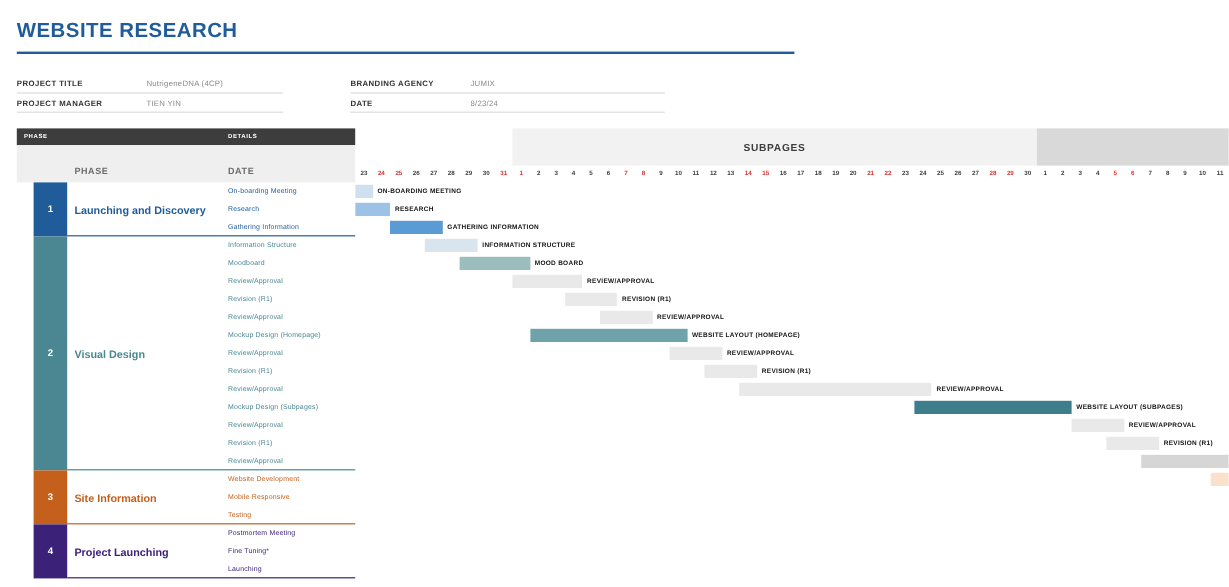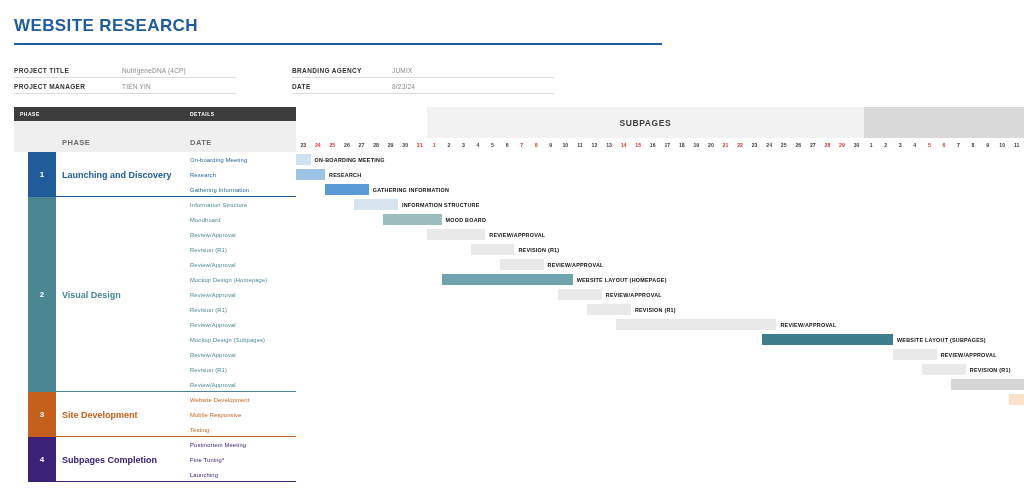--- a/index.html
+++ b/index.html
@@ -127,27 +127,27 @@
         <div class="task" style="top: 165px; color: rgb(74, 135, 147);">Mockup Design (Homepage)</div>
         <div class="task" style="top: 180px; color: rgb(74, 135, 147);">Review/Approval</div>
         <div class="task" style="top: 195px; color: rgb(74, 135, 147);">Revision (R1)</div>
         <div class="task" style="top: 210px; color: rgb(74, 135, 147);">Review/Approval</div>
         <div class="task" style="top: 225px; color: rgb(74, 135, 147);">Mockup Design (Subpages)</div>
         <div class="task" style="top: 240px; color: rgb(74, 135, 147);">Review/Approval</div>
         <div class="task" style="top: 255px; color: rgb(74, 135, 147);">Revision (R1)</div>
         <div class="task" style="top: 270px; color: rgb(74, 135, 147);">Review/Approval</div>
         <div class="phase-band" style="top: 285px; height: 45px; border-bottom: 1px solid rgb(196, 96, 28);"></div>
         <div class="phase-block" style="top: 285px; height: 45px; background: rgb(196, 96, 28);">3</div>
-        <div class="phase-name" style="top: 285px; height: 45px; color: rgb(196, 96, 28);">Site Development</div>
+        <div class="phase-name" style="top: 285px; height: 45px; color: rgb(196, 96, 28);">Site Information</div>
         <div class="task" style="top: 285px; color: rgb(196, 96, 28);">Website Development</div>
         <div class="task" style="top: 300px; color: rgb(196, 96, 28);">Mobile Responsive</div>
         <div class="task" style="top: 315px; color: rgb(196, 96, 28);">Testing</div>
         <div class="phase-band" style="top: 330px; height: 45px; border-bottom: 1px solid rgb(59, 33, 120);"></div>
         <div class="phase-block" style="top: 330px; height: 45px; background: rgb(59, 33, 120);">4</div>
-        <div class="phase-name" style="top: 330px; height: 45px; color: rgb(59, 33, 120);">Subpages Completion</div>
+        <div class="phase-name" style="top: 330px; height: 45px; color: rgb(59, 33, 120);">Project Launching</div>
         <div class="task" style="top: 330px; color: rgb(59, 33, 120);">Postmortem Meeting</div>
         <div class="task" style="top: 345px; color: rgb(59, 33, 120);">Fine Tuning*</div>
         <div class="task" style="top: 360px; color: rgb(59, 33, 120);">Launching</div>
       </div>
   </div>
 
   <div class="col-right">
     <div id="months">
         <div class="month" style="left: 131.04px; width: 436.8px; background: rgb(242, 242, 242);">SUBPAGES</div>
         <div class="month" style="left: 567.84px; width: 160.16px; background: rgb(217, 217, 217);"></div>

